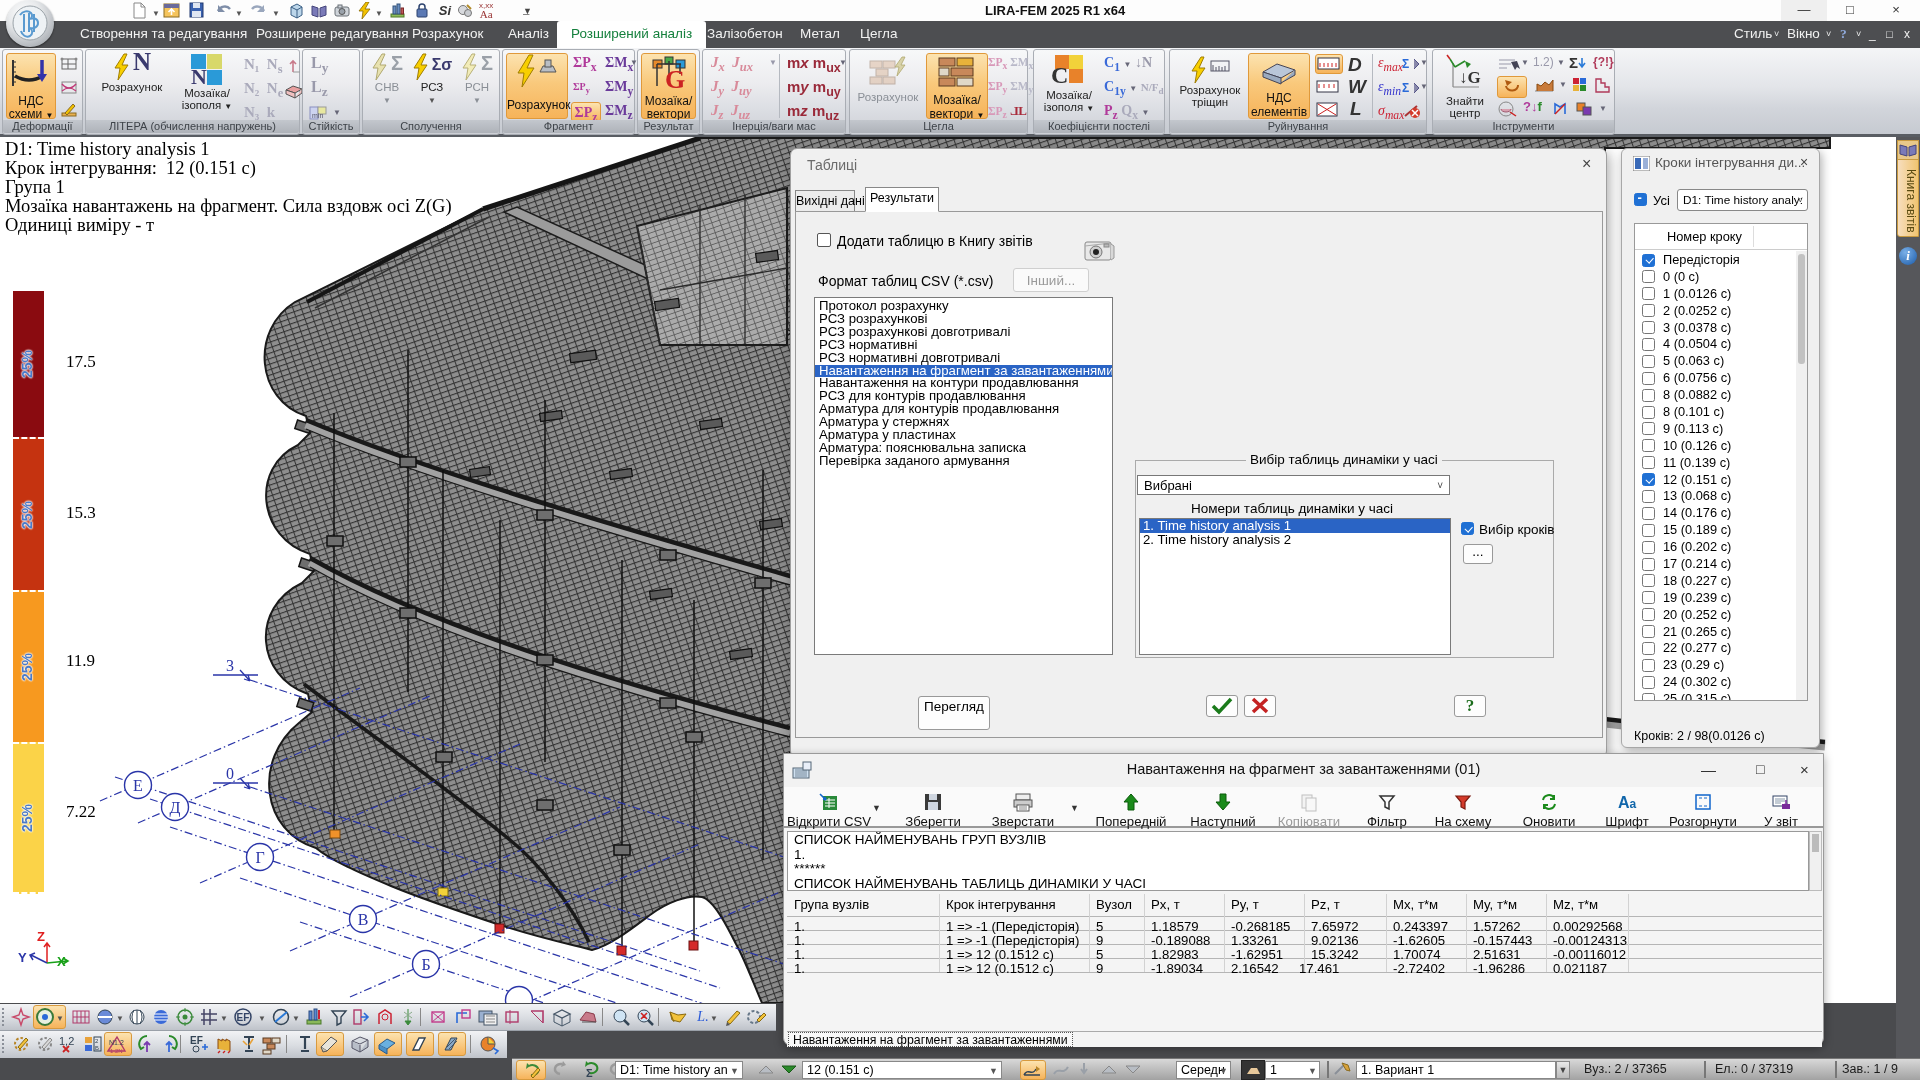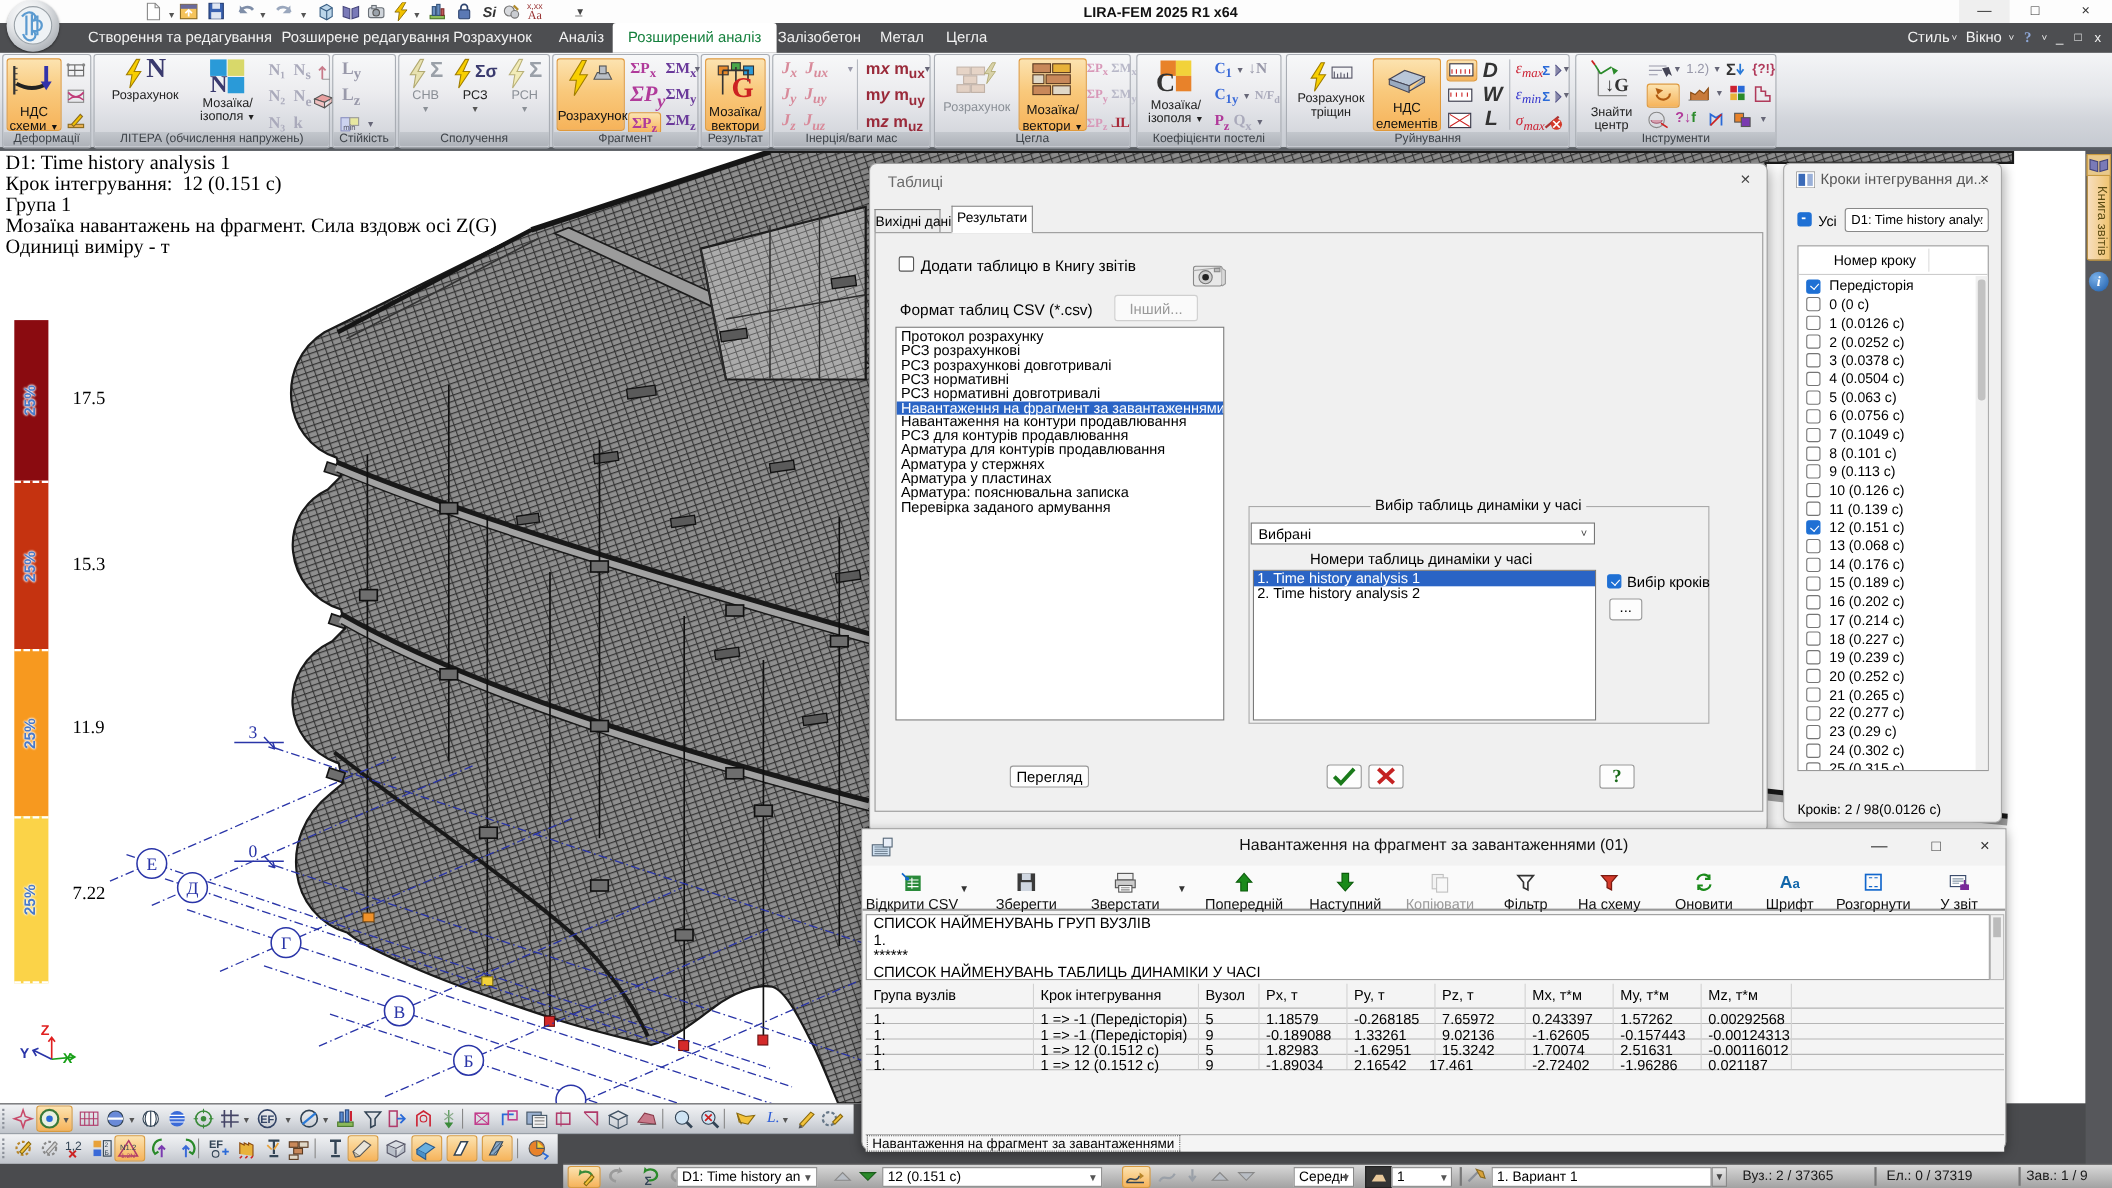--- a/index.html
+++ b/index.html
@@ -401,21 +401,21 @@
     <div class="abs" style="left:3px;top:3px;width:62px;height:66px;background:linear-gradient(#fce3b0,#f9c97c 45%,#f6b35a);border:1px solid #e0993a;border-radius:3px;text-align:center;font-size:12px;color:#111;">
       <div style="height:44px;"><svg width="26" height="34" style="vertical-align:middle;">
             <path d="M14 1L3 19h6L7 33l12-19h-7l6-13z" fill="#f8cf00" stroke="#a07d00" stroke-width="1"></path>
           </svg><svg width="22" height="18" style="margin-left:-4px;">
             <path d="M6 10h10l3 6H3z" fill="#b9bec5" stroke="#555"></path>
             <rect x="8" y="4" width="6" height="7" fill="#b9bec5" stroke="#555"></rect>
           </svg></div>
       Розрахунок
     </div>
     <div class="abs sico" style="left:70px;top:6px;color:#b03a9a;font-family:'Liberation Serif',serif;font-weight:bold;font-size:14px;">ΣP<sub>x</sub></div>
-    <div class="abs sico" style="left:70px;top:30px;color:#b03a9a;font-family:'Liberation Serif',serif;font-weight:bold;font-size:20px;font-style:italic;">ΣP<sub>y</sub></div>
+    <div class="abs sico" style="left:70px;top:30px;color:#b03a9a;font-family:'Liberation Serif',serif;font-weight:bold;font-size:10px;">ΣP<sub>y</sub></div>
     <div class="abs sico" style="left:68px;top:52px;width:30px;height:20px;background:linear-gradient(#fce3b0,#f6b35a);border:1px solid #e0993a;border-radius:3px;color:#b03a9a;font-family:'Liberation Serif',serif;font-weight:bold;font-size:14px;text-align:center;line-height:19px;">ΣP<sub>z</sub></div>
     <div class="abs sico" style="left:102px;top:6px;color:#6a3a9a;font-family:'Liberation Serif',serif;font-weight:bold;font-size:14px;">ΣM<sub>x</sub></div>
     <div class="abs sico" style="left:102px;top:30px;color:#6a3a9a;font-family:'Liberation Serif',serif;font-weight:bold;font-size:14px;">ΣM<sub>y</sub></div>
     <div class="abs sico" style="left:102px;top:54px;color:#6a3a9a;font-family:'Liberation Serif',serif;font-weight:bold;font-size:14px;">ΣM<sub>z</sub></div>
     <div class="abs" style="left:127px;top:8px;font-size:8px;color:#667;">▼</div>
     <div class="rglabel abs">Фрагмент</div>
   </div>
 
   <div class="abs rgroup" style="left:637px;width:63px;">
     <div class="abs" style="left:3px;top:3px;width:55px;height:66px;background:linear-gradient(#fce3b0,#f9c97c 45%,#f6b35a);border:1px solid #e0993a;border-radius:3px;text-align:center;font-size:12px;color:#111;line-height:13px;">
@@ -633,21 +633,21 @@
     <div class="abs" style="left:346px;top:326px;width:313px;height:20px;background:#fff;border:1px solid #777;font-size:13px;line-height:19px;padding-left:6px;">Вибрані<span style="position:absolute;right:6px;top:0;color:#444;font-size:10px;">˅</span></div>
     <div class="abs" style="left:400px;top:352px;font-size:13.5px;text-align:center;">Номери таблиць динаміки у часі</div>
     <div class="abs lst" style="left:348px;top:369px;width:312px;height:137px;line-height:14.2px;font-size:13.2px;">
         <span class="sel" style="display:block;padding-left:3px;">1. Time history analysis 1</span>
         <span style="display:block;padding-left:3px;">2. Time history analysis 2</span>
       </div>
     <div class="abs kcb kcbon" style="left:670px;top:373px;"></div>
     <div class="abs" style="left:688px;top:373px;font-size:13.5px;">Вибір кроків</div>
     <div class="abs dbtn" style="left:672px;top:395px;width:30px;height:20px;line-height:14px;">...</div>
 
-    <div class="abs dbtn" style="left:127px;top:547px;width:72px;height:20px;line-height:20px;">Перегляд</div>
+    <div class="abs dbtn" style="left:127px;top:547px;width:72px;height:34px;line-height:20px;">Перегляд</div>
     <div class="abs dbtn" style="left:415px;top:546px;width:32px;height:22px;"><svg width="28" height="19">
           <path d="M5 10l6 6 12-13" stroke="#1a7a1a" stroke-width="3.5" fill="none"></path>
         </svg></div>
     <div class="abs dbtn" style="left:453px;top:546px;width:32px;height:22px;"><svg width="28" height="19">
           <path d="M7 3l14 13M21 3L7 16" stroke="#c42222" stroke-width="3.5" fill="none"></path>
         </svg></div>
     <div class="abs dbtn" style="left:663px;top:546px;width:32px;height:22px;font-family:'Liberation Serif',serif;font-weight:bold;color:#1a6b1a;font-size:17px;line-height:20px;">?</div>
   </div>
 
   <div class="abs" id="kroky">
@@ -667,21 +667,21 @@
       <div style="position:relative;height:26px;border-bottom:1px solid #ccc;font-size:12.8px;line-height:25px;padding-left:32px;">Номер кроку<span style="position:absolute;left:118px;top:2px;bottom:2px;width:1px;background:#ddd;"></span></div>
       <div id="klist" style="padding-top:2px;">
         <div class="kitem"><span class="kcb kcbon"></span><span style="margin-left:28px;">Передісторія</span></div>
         <div class="kitem"><span class="kcb"></span><span style="margin-left:28px;">0 (0 с)</span></div>
         <div class="kitem"><span class="kcb"></span><span style="margin-left:28px;">1 (0.0126 с)</span></div>
         <div class="kitem"><span class="kcb"></span><span style="margin-left:28px;">2 (0.0252 с)</span></div>
         <div class="kitem"><span class="kcb"></span><span style="margin-left:28px;">3 (0.0378 с)</span></div>
         <div class="kitem"><span class="kcb"></span><span style="margin-left:28px;">4 (0.0504 с)</span></div>
         <div class="kitem"><span class="kcb"></span><span style="margin-left:28px;">5 (0.063 с)</span></div>
         <div class="kitem"><span class="kcb"></span><span style="margin-left:28px;">6 (0.0756 с)</span></div>
-        <div class="kitem"><span class="kcb"></span><span style="margin-left:28px;">7 (0.1049 с)</span></div>
+        <div class="kitem"><span class="kcb"></span><span style="margin-left:28px;">8 (0.0882 с)</span></div>
         <div class="kitem"><span class="kcb"></span><span style="margin-left:28px;">8 (0.101 с)</span></div>
         <div class="kitem"><span class="kcb"></span><span style="margin-left:28px;">9 (0.113 с)</span></div>
         <div class="kitem"><span class="kcb"></span><span style="margin-left:28px;">10 (0.126 с)</span></div>
         <div class="kitem"><span class="kcb"></span><span style="margin-left:28px;">11 (0.139 с)</span></div>
         <div class="kitem"><span class="kcb kcbon"></span><span style="margin-left:28px;">12 (0.151 с)</span></div>
         <div class="kitem"><span class="kcb"></span><span style="margin-left:28px;">13 (0.068 с)</span></div>
         <div class="kitem"><span class="kcb"></span><span style="margin-left:28px;">14 (0.176 с)</span></div>
         <div class="kitem"><span class="kcb"></span><span style="margin-left:28px;">15 (0.189 с)</span></div>
         <div class="kitem"><span class="kcb"></span><span style="margin-left:28px;">16 (0.202 с)</span></div>
         <div class="kitem"><span class="kcb"></span><span style="margin-left:28px;">17 (0.214 с)</span></div>

